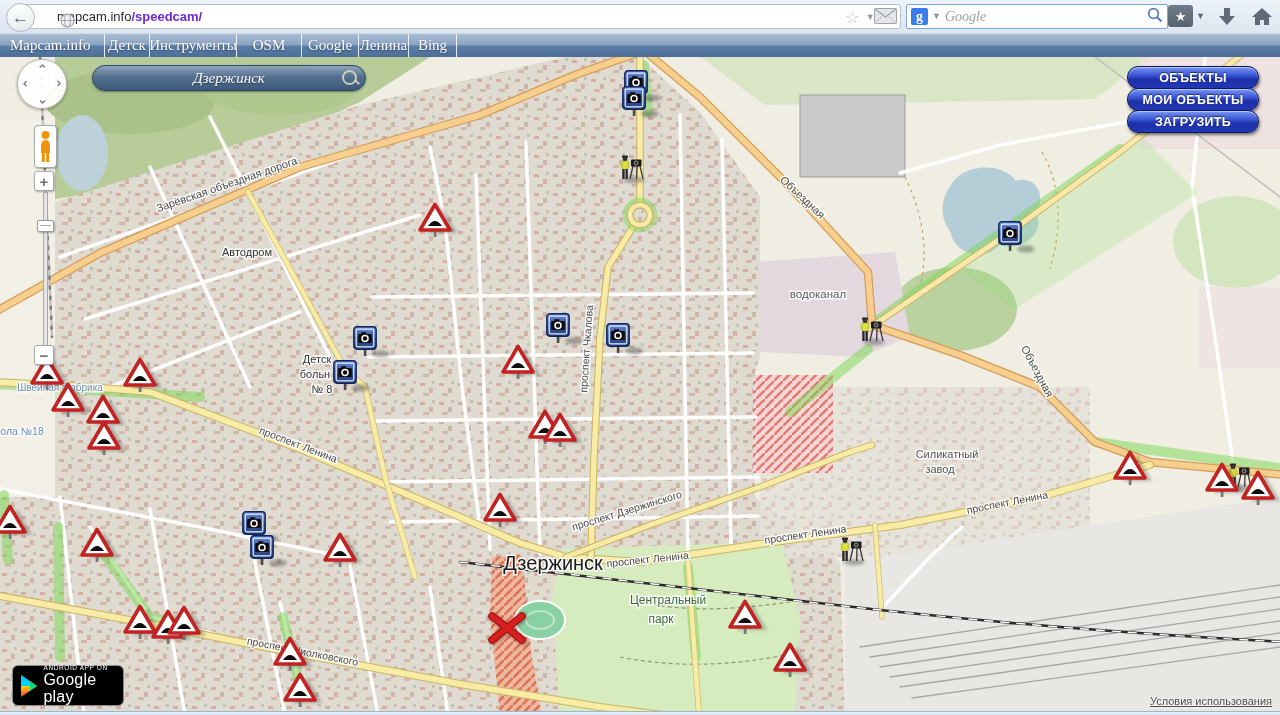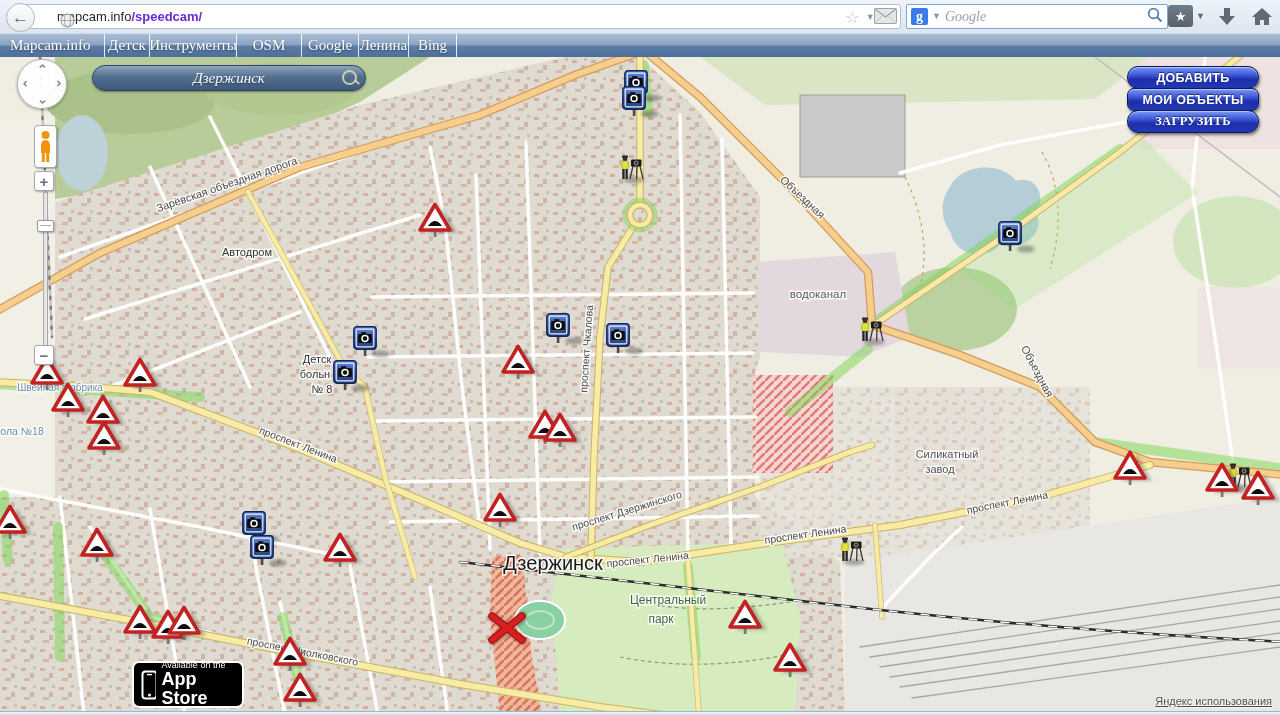--- a/index.html
+++ b/index.html
@@ -405,33 +405,33 @@
         <path d="M8.5,10 c-3.5,0 -4.5,3 -4.5,6 v7 h9 v-7 c0,-3 -1,-6 -4.5,-6" fill="#f0930f"></path>
         <rect x="4.8" y="23" width="3" height="9" fill="#f0930f"></rect>
           <rect x="9.2" y="23" width="3" height="9" fill="#f0930f"></rect>
       </svg>
     </div>
     <div class="zoom-btn" style="top:114px;">+</div>
     <div id="zoom-track"></div>
     <div id="zoom-handle"></div>
     <div class="zoom-btn" style="top:288px;">−</div>
 
-    <div class="blue-btn" style="top:9px;">ДОБАВИТЬ</div>
-    <div class="blue-btn" style="top:31px;border-radius:7px;">МОИ ОБЪЕКТЫ</div>
-    <div class="blue-btn" style="top:53px;font-family:Liberation Serif, serif;">ЗАГРУЗИТЬ</div>
-
-    <div id="as-badge">
-      <svg width="17" height="30">
-        <rect x="1.5" y="1.5" width="14" height="27" rx="3" fill="none" stroke="#fff" stroke-width="2"></rect>
-        <line x1="6" y1="4.6" x2="11" y2="4.6" stroke="#fff" stroke-width="1.4"></line>
-        <circle cx="8.5" cy="25" r="1.5" fill="#fff"></circle>
+    <div class="blue-btn" style="top:9px;">ОБЪЕКТЫ</div>
+    <div class="blue-btn" style="top:31px;">МОИ ОБЪЕКТЫ</div>
+    <div class="blue-btn" style="top:53px;">ЗАГРУЗИТЬ</div>
+
+    <div id="gp-badge">
+      <svg width="22" height="24">
+        <polygon points="2,1 18,12 2,12" fill="#00d3ff"></polygon>
+        <polygon points="2,12 18,12 2,23" fill="url(#pgrad)"></polygon>
+        <polygon points="11,7.2 18,12 11,16.8" fill="#00e076"></polygon>
       </svg>
       <span class="badge-text">
-          <span class="t1">Available on the</span>
-          <span class="t2">App Store</span>
+          <span class="t1">ANDROID APP ON</span>
+          <span class="t2">Google play</span>
         </span>
     </div>
 
-    <a id="terms">Яндекс использования</a>
+    <a id="terms">Условия использования</a>
   </div>
 
   <div id="bottom-strip"></div>
 </div>
 
 </body></html>

